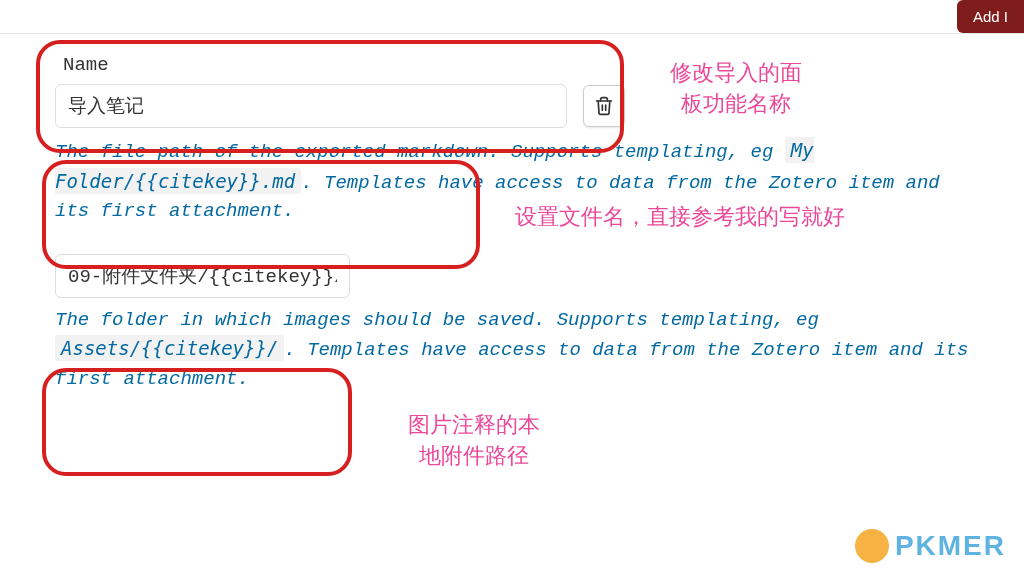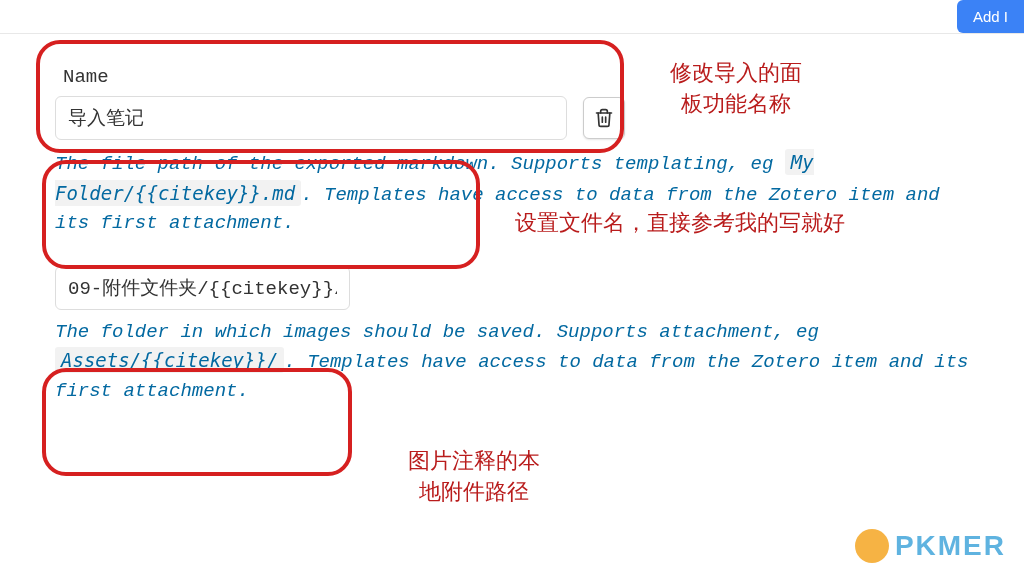--- a/index.html
+++ b/index.html
@@ -8,30 +8,30 @@
       background: #fff;
       width: 1024px;
       height: 581px;
       position: relative;
       overflow: hidden;
     }
     .add-btn {
       position: absolute;
       top: 0;
       right: 0;
-      background: #3b82f6;
+      background: #7f1d1d;
       color: #fff;
       padding: 8px 16px;
       border-radius: 6px 0 0 6px;
       font-size: 15px;
       border: none;
       cursor: pointer;
     }
     .content {
-      padding: 56px 55px 0 55px;
+      padding: 44px 55px 0 55px;
     }
     .field-group {
       margin-bottom: 8px;
     }
     .label {
       font-family: "Courier New", monospace;
       font-size: 19px;
       color: #333;
       padding: 10px 8px 8px 8px;
       display: block;
@@ -79,21 +79,21 @@
     }
     .red-box {
       position: absolute;
       border: 4px solid #d62020;
       border-radius: 24px;
       pointer-events: none;
       z-index: 5;
     }
     .annotation {
       position: absolute;
-      color: #b91c1c;
+      color: #ec4899;
       font-size: 22px;
       line-height: 1.4;
       pointer-events: none;
       z-index: 5;
       text-align: center;
       font-family: "SimSun", "宋体", serif;
     }
     .watermark {
       position: absolute;
       bottom: 18px;
@@ -155,31 +155,31 @@
   <div class="field-group section2">
   </div>
   <p class="help-text">
     <span>The file path of the exported markdown. Supports templating, eg </span><code>My Folder/{{citekey}}.md</code><span>. Templates have access to data from the Zotero item and its first attachment.</span>
   </p>
 
   <div class="field-group section3">
     <input type="text" class="text-input" style="width: 100%;" value="09-附件文件夹/{{citekey}}/">
   </div>
   <p class="help-text">
-    <span>The folder in which images should be saved. Supports attachment, eg </span><code>Assets/{{citekey}}/</code><span>. Templates have access to data from the Zotero item and its first attachment.</span>
+    <span>The folder in which images should be saved. Supports templating, eg </span><code>Assets/{{citekey}}/</code><span>. Templates have access to data from the Zotero item and its first attachment.</span>
   </p>
 
 </div>
 
 <div class="red-box" style="left:36px; top:40px; width:588px; height:113px;"></div>
 <div class="red-box" style="left:42px; top:160px; width:438px; height:109px;"></div>
 <div class="red-box" style="left:42px; top:368px; width:310px; height:108px;"></div>
 
 <div class="annotation" style="left:670px; top:58px; white-space:pre-line;">修改导入的面
 板功能名称</div>
-<div class="annotation" style="left:515px; top:210px;font-family:Liberation Mono, monospace;">设置文件名，直接参考我的写就好</div>
-<div class="annotation" style="left:408px; top:410px; white-space:pre-line;margin-top:36px;">图片注释的本
+<div class="annotation" style="left:515px; top:202px;">设置文件名，直接参考我的写就好</div>
+<div class="annotation" style="left:408px; top:410px; white-space:pre-line;">图片注释的本
 地附件路径</div>
 
 <div class="watermark">
   <div class="wm-circle"></div>
   <div class="wm-text">PKMER</div>
 </div>
 
 </body></html>

